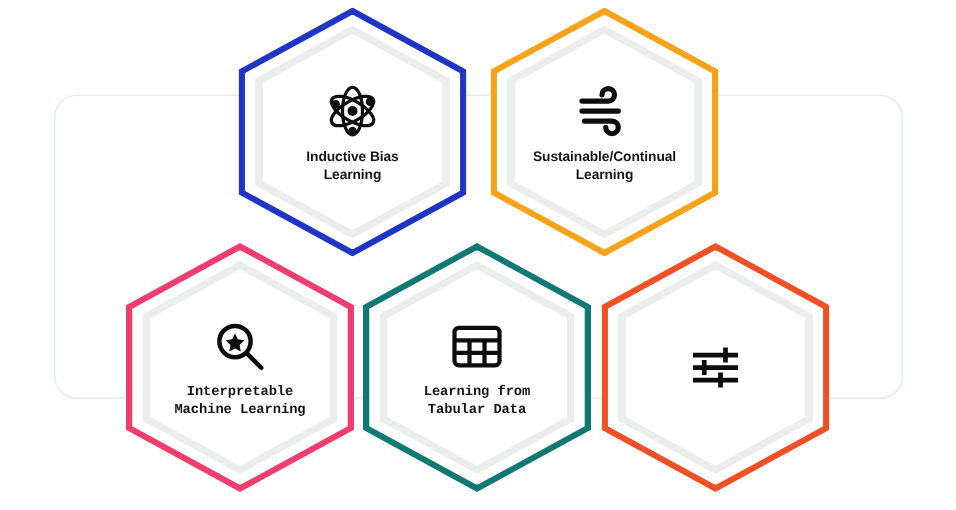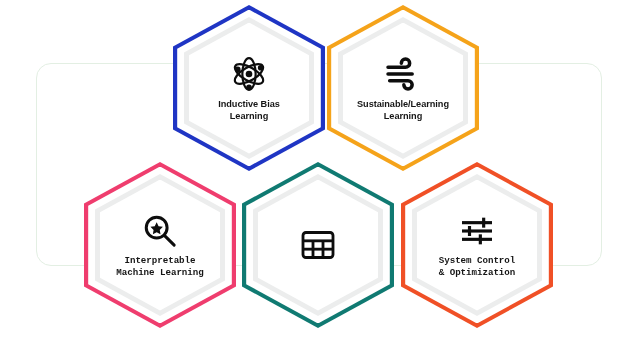--- a/index.html
+++ b/index.html
@@ -80,21 +80,21 @@
 
   
   .row-top{z-index:3;}
   .row-bottom{z-index:4;font-family:Liberation Mono, monospace;}
 </style>
 </head>
 <body>
 
 <div id="stage">
   <div class="backdrop"></div>
-<div class="hex row-top" style="left: 249px; top: 88px;">
+<div class="hex row-top" style="left: 235px; top: 88px;">
       <div class="hex-outer" style="background: rgb(31, 53, 196);"></div>
       <div class="hex-mid"></div>
       <div class="hex-ring"></div>
       <div class="hex-inner"></div>
       <div class="hex-content">
         <div class="hex-icon">
           <svg width="40" height="40" viewBox="0 0 48 48" fill="none" stroke="currentColor" stroke-width="2.6">
             <ellipse cx="24" cy="24" rx="19" ry="8" transform="rotate(30 24 24)"></ellipse>
             <ellipse cx="24" cy="24" rx="19" ry="8" transform="rotate(-30 24 24)"></ellipse>
             <ellipse cx="24" cy="24" rx="19" ry="8" transform="rotate(90 24 24)"></ellipse>
@@ -114,21 +114,21 @@
       <div class="hex-ring"></div>
       <div class="hex-inner"></div>
       <div class="hex-content">
         <div class="hex-icon">
           <svg width="40" height="40" viewBox="0 0 48 48" fill="none" stroke="currentColor" stroke-width="4.2" stroke-linecap="round">
             <path d="M6 16 H27 a5 5 0 1 0 -5 -5"></path>
             <path d="M6 24 H35"></path>
             <path d="M8 32 H30 a5 5 0 1 1 -5 5"></path>
           </svg>
         </div>
-        <div class="hex-label">Sustainable/Learning
+        <div class="hex-label">Sustainable/Continual
 Learning</div>
       </div>
     </div>
     <div class="hex row-bottom" style="left: 160px; top: 245px;">
       <div class="hex-outer" style="background: rgb(239, 61, 110);"></div>
       <div class="hex-mid"></div>
       <div class="hex-ring"></div>
       <div class="hex-inner"></div>
       <div class="hex-content">
         <div class="hex-icon">
@@ -150,35 +150,35 @@
       <div class="hex-content">
         <div class="hex-icon">
           <svg width="40" height="40" viewBox="0 0 48 48" fill="none" stroke="currentColor" stroke-width="3.4">
             <rect x="6" y="9" width="36" height="30" rx="3.5"></rect>
             <path d="M6 19 H42"></path>
             <path d="M6 29 H42"></path>
             <path d="M18 19 V39"></path>
             <path d="M30 19 V39"></path>
           </svg>
         </div>
+        <div class="hex-label">Learning from
+Tabular Data</div>
       </div>
     </div>
     <div class="hex row-bottom" style="left: 477px; top: 245px;">
       <div class="hex-outer" style="background: rgb(240, 80, 38);"></div>
       <div class="hex-mid"></div>
       <div class="hex-ring"></div>
       <div class="hex-inner"></div>
       <div class="hex-content">
         <div class="hex-icon">
           <svg width="40" height="40" viewBox="0 0 48 48" fill="none" stroke="currentColor" stroke-width="3.8" stroke-linecap="butt">
             <path d="M6 14 H42"></path>
             <path d="M6 24 H42"></path>
             <path d="M6 34 H42"></path>
             <path d="M32 8 V20"></path>
             <path d="M15 18 V30"></path>
             <path d="M28 28 V40"></path>
           </svg>
         </div>
-        <div class="hex-label">System Control
-&amp; Optimization</div>
       </div>
     </div>
   </div>
 
 </body></html>

